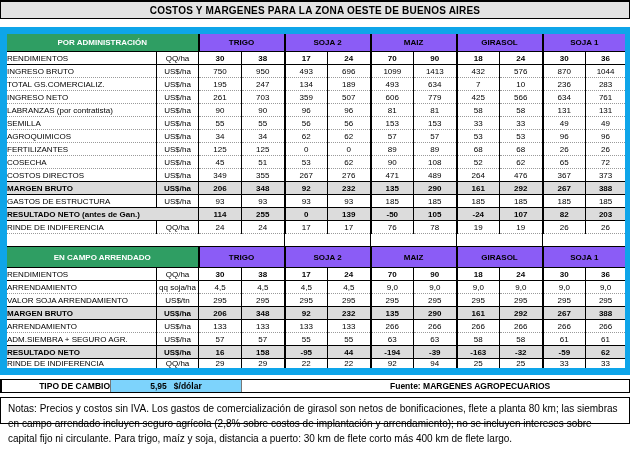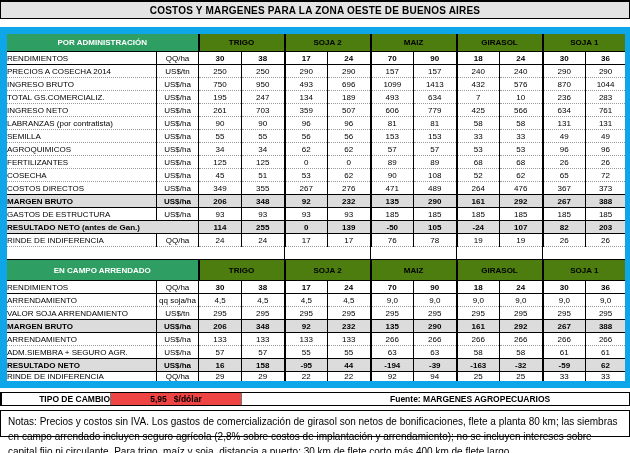--- a/index.html
+++ b/index.html
@@ -22,21 +22,21 @@
     white-space:nowrap; overflow:hidden;
   }
 
   
   tr.header-row td { height:21px; border-bottom:1px solid #000; border-top:1px solid #000; }
   td.sec-name {
     background:#2F9E63; color:#fff; font-weight:bold; font-size:10px;
     text-align:center; border-right:2px solid #000;
   }
   td.crop {
-    background:#4d7c0f; font-weight:bold; font-size:9px; text-align:center;
+    background:#8b5cf6; font-weight:bold; font-size:9px; text-align:center;
     border-left:1px solid #000;
   }
   td.crop.crop-start { border-left:2px solid #000;margin-left:8px; }
 
   
   td.label { text-align:left; padding-left:4px; border-right:1px solid #000; }
   td.unit  { text-align:center; font-size:7.5px; border-right:1px solid #000; }
   td.val   { text-align:center; border-left:1px solid #000; }
   td.val.crop-start { border-left:2px solid #000; }
 
@@ -54,21 +54,21 @@
 
   
   .tc-strip {
     position:relative; display:flex; align-items:center;
     box-sizing:border-box; height:14px; margin-top:4px;
     border:1px solid #000; border-left:2px solid #000;
     font-size:8.5px; font-weight:bold;text-align:right;
   }
   .tc-label { padding-left:4px; width:104px; }
   .tc-cell {
-    background:#ef4444; width:132px; height:100%;
+    background:#7dd3fc; width:132px; height:100%;
     display:flex; align-items:center; justify-content:center; gap:7px;
     border-left:1px solid #777; border-right:1px solid #777; box-sizing:border-box;
   }
   .tc-fuente { position:absolute; left:388px; }
 
   .notes-box {
     box-sizing:border-box; margin-top:4px; border:1px solid #000;
     padding:3px 7px; font-size:10px; line-height:1.5; height:27px;
   }
 </style>
@@ -110,34 +110,20 @@
           <td class="val">30</td>
           <td class="val">38</td>
           <td class="val crop-start">17</td>
           <td class="val">24</td>
           <td class="val crop-start">70</td>
           <td class="val">90</td>
           <td class="val crop-start">18</td>
           <td class="val">24</td>
           <td class="val crop-start">30</td>
           <td class="val">36</td>
-        </tr>
-        <tr class="data-row">
-          <td class="label">PRECIOS A COSECHA 2014</td>
-          <td class="unit">US$/tn</td>
-          <td class="val">250</td>
-          <td class="val">250</td>
-          <td class="val crop-start">290</td>
-          <td class="val">290</td>
-          <td class="val crop-start">157</td>
-          <td class="val">157</td>
-          <td class="val crop-start">240</td>
-          <td class="val">240</td>
-          <td class="val crop-start">290</td>
-          <td class="val">290</td>
         </tr>
         <tr class="data-row">
           <td class="label">INGRESO BRUTO</td>
           <td class="unit">US$/ha</td>
           <td class="val">750</td>
           <td class="val">950</td>
           <td class="val crop-start">493</td>
           <td class="val">696</td>
           <td class="val crop-start">1099</td>
           <td class="val">1413</td>

